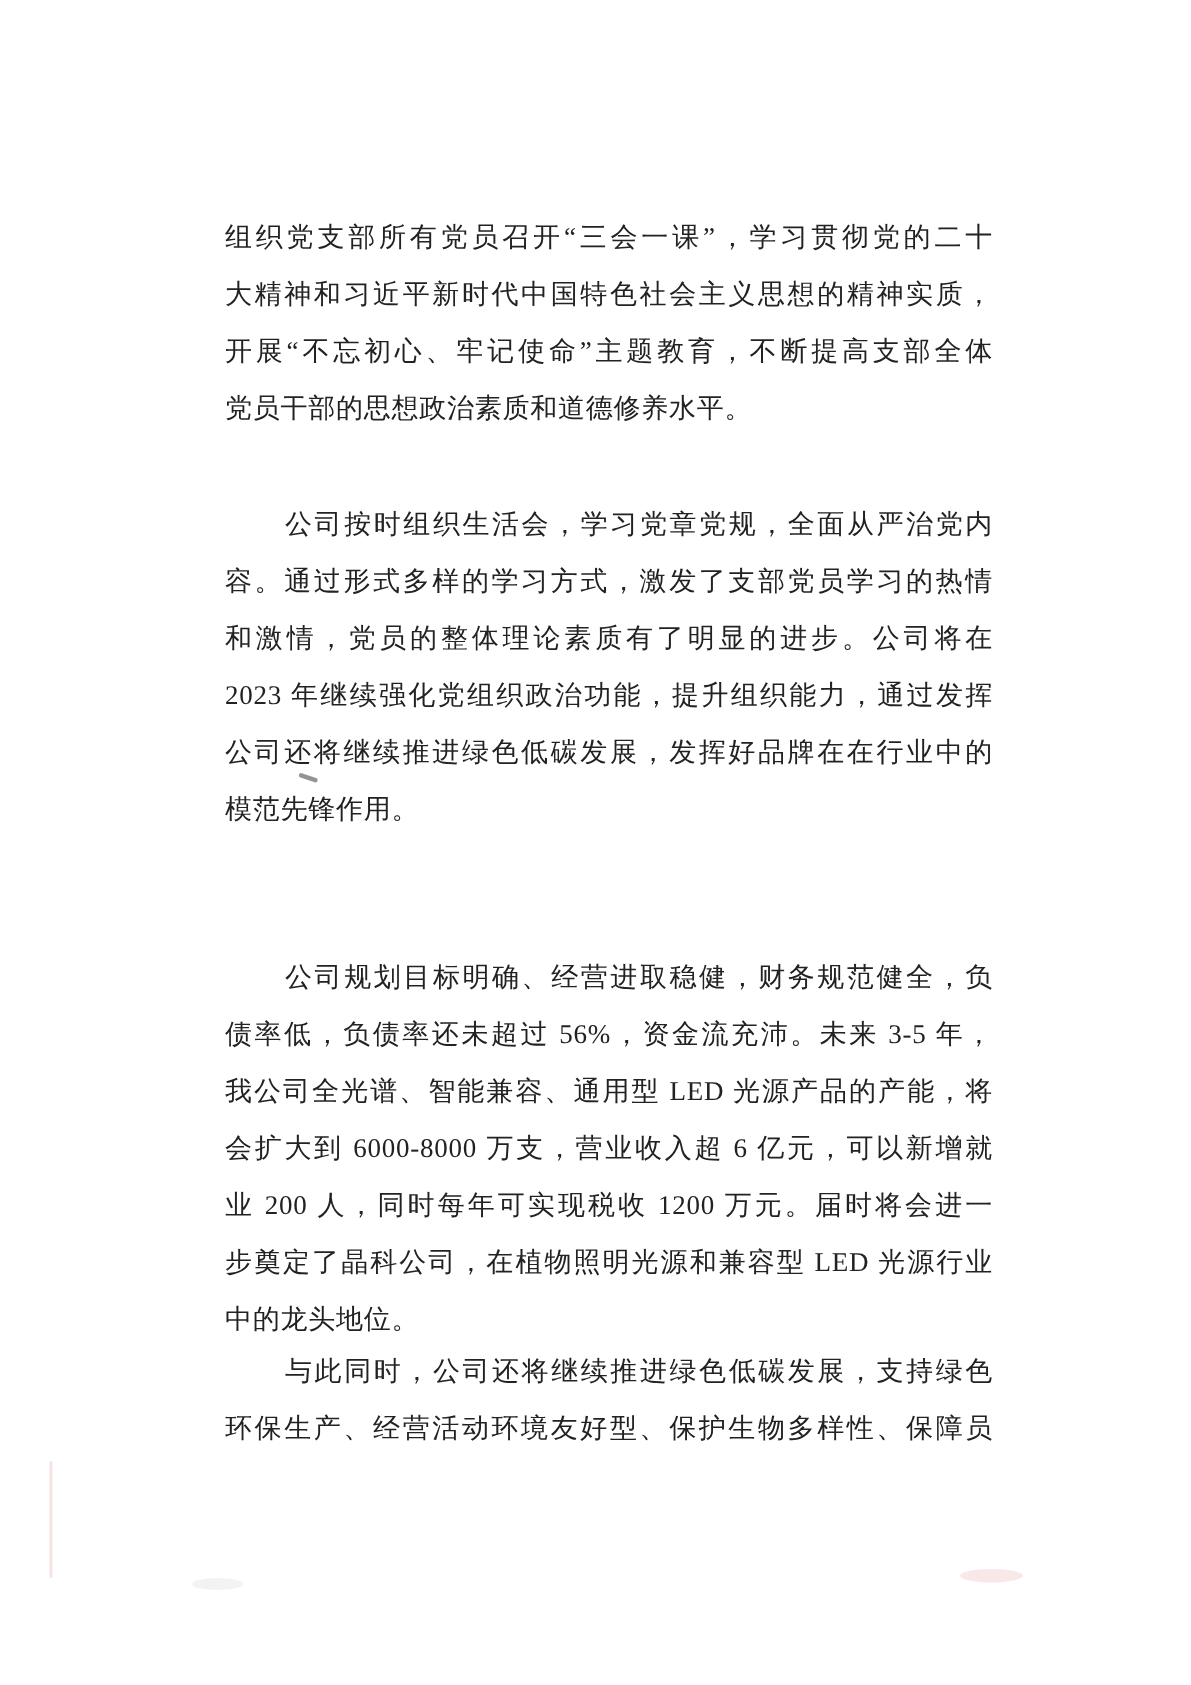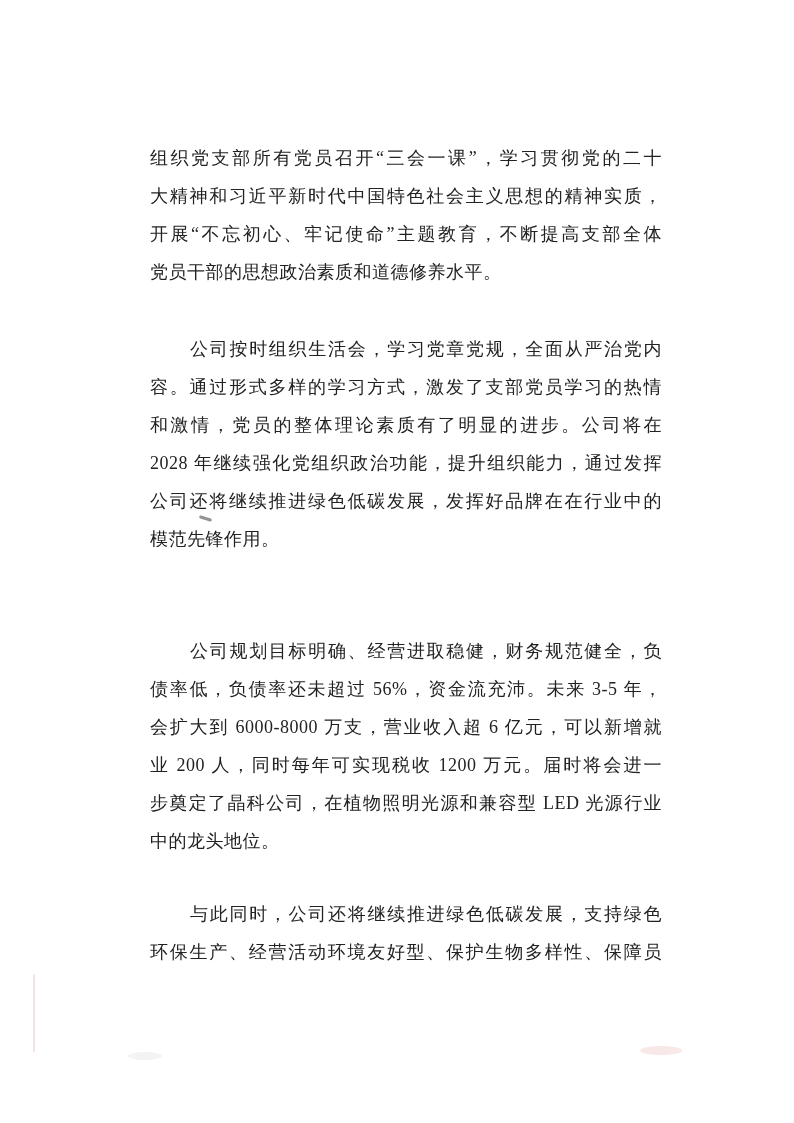--- a/index.html
+++ b/index.html
@@ -72,29 +72,30 @@
     <div class="line">组织党支部所有党员召开“三会一课”，学习贯彻党的二十</div>
     <div class="line">大精神和习近平新时代中国特色社会主义思想的精神实质，</div>
     <div class="line">开展“不忘初心、牢记使命”主题教育，不断提高支部全体</div>
     <div class="line last">党员干部的思想政治素质和道德修养水平。</div>
   </section>
 
   <section class="block p2">
     <div class="line indent">公司按时组织生活会，学习党章党规，全面从严治党内</div>
     <div class="line">容。通过形式多样的学习方式，激发了支部党员学习的热情</div>
     <div class="line">和激情，党员的整体理论素质有了明显的进步。公司将在</div>
-    <div class="line">2028 年继续强化党组织政治功能，提升组织能力，通过发挥</div>
+    <div class="line">2023 年继续强化党组织政治功能，提升组织能力，通过发挥</div>
     <div class="line">公司还将继续推进绿色低碳发展，发挥好品牌在在行业中的</div>
     <div class="line last">模范先锋作用。</div>
   </section>
 
 
   <section class="block p3">
     <div class="line indent">公司规划目标明确、经营进取稳健，财务规范健全，负</div>
     <div class="line">债率低，负债率还未超过 56%，资金流充沛。未来 3-5 年，</div>
+    <div class="line">我公司全光谱、智能兼容、通用型 LED 光源产品的产能，将</div>
     <div class="line">会扩大到 6000-8000 万支，营业收入超 6 亿元，可以新增就</div>
     <div class="line">业 200 人，同时每年可实现税收 1200 万元。届时将会进一</div>
     <div class="line">步奠定了晶科公司，在植物照明光源和兼容型 LED 光源行业</div>
     <div class="line last">中的龙头地位。</div>
   </section>
 
   <section class="block p4">
     <div class="line indent">与此同时，公司还将继续推进绿色低碳发展，支持绿色</div>
     <div class="line">环保生产、经营活动环境友好型、保护生物多样性、保障员</div>
   </section>

